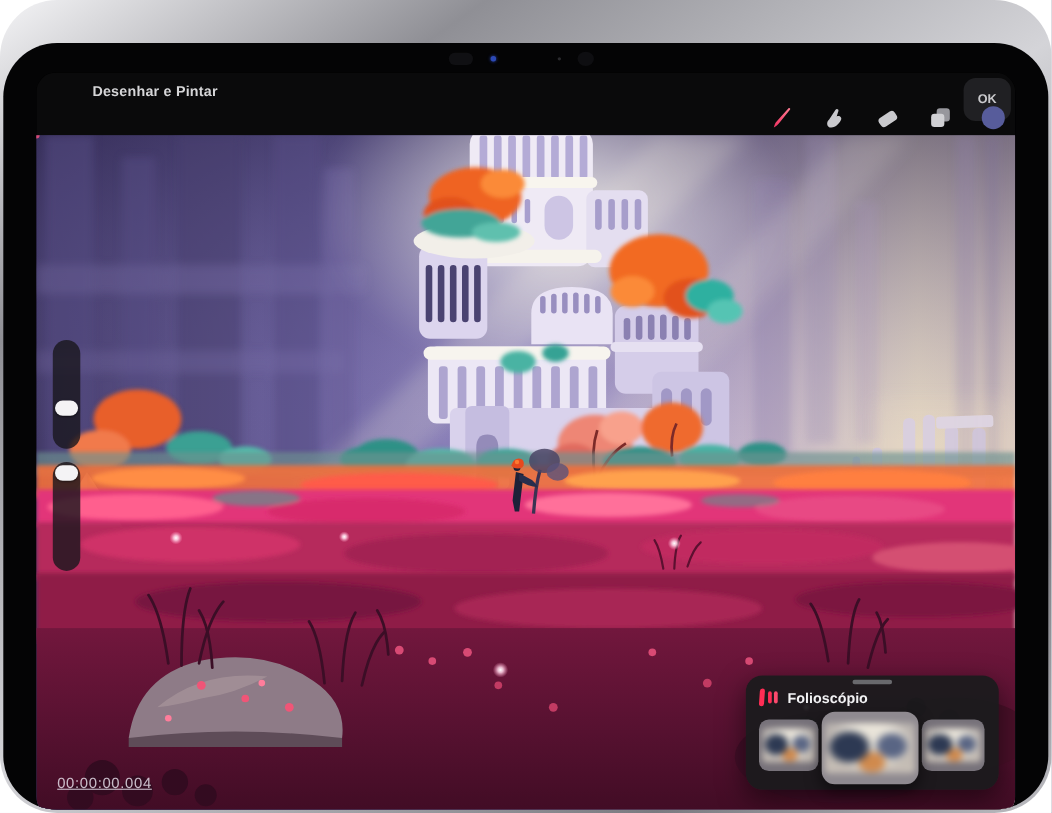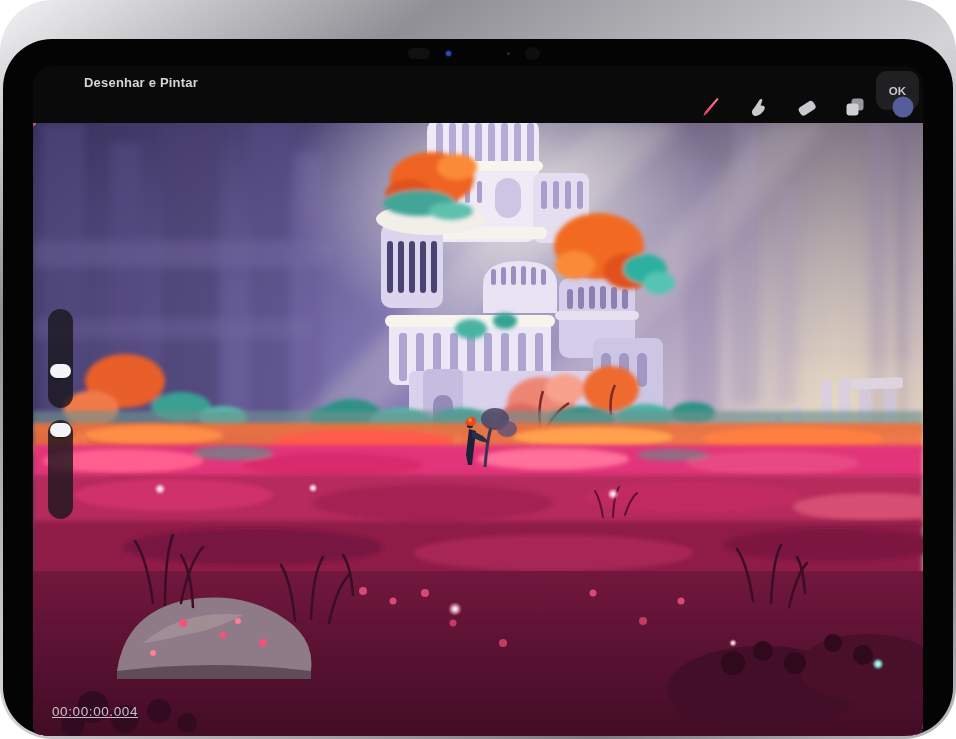--- a/index.html
+++ b/index.html
@@ -405,17 +405,37 @@
 
         <div class="timecode">00:00:00.004</div>
 
         <div class="slider-track track-size">
           <div class="slider-thumb thumb-size"></div>
         </div>
         <div class="slider-track track-opacity">
           <div class="slider-thumb thumb-opacity"></div>
         </div>
 
+        <div class="flipbook">
+          <div class="fb-handle"></div>
+          <div class="fb-header">
+            <svg width="18" height="18" viewBox="0 0 18 18">
+              <rect x="1" y="1" width="4.6" height="16" rx="2.3" fill="#ff2d55" transform="skewX(-4)"></rect>
+              <rect x="8.2" y="3.5" width="3.4" height="11" rx="1.7" fill="#ff2d55"></rect>
+              <rect x="13.6" y="3.5" width="3.4" height="11" rx="1.7" fill="#fb4a6d"></rect>
+            </svg>
+            <span class="fb-title">Folioscópio</span>
+          </div>
+          <div class="frame frame-1">
+              <div class="frame-art"></div>
+            </div>
+          <div class="frame frame-2">
+              <div class="frame-art"></div>
+            </div>
+          <div class="frame frame-3">
+              <div class="frame-art"></div>
+            </div>
+        </div>
       </div>
 
     </div>
   </div>
 </div>
 
 </body></html>

